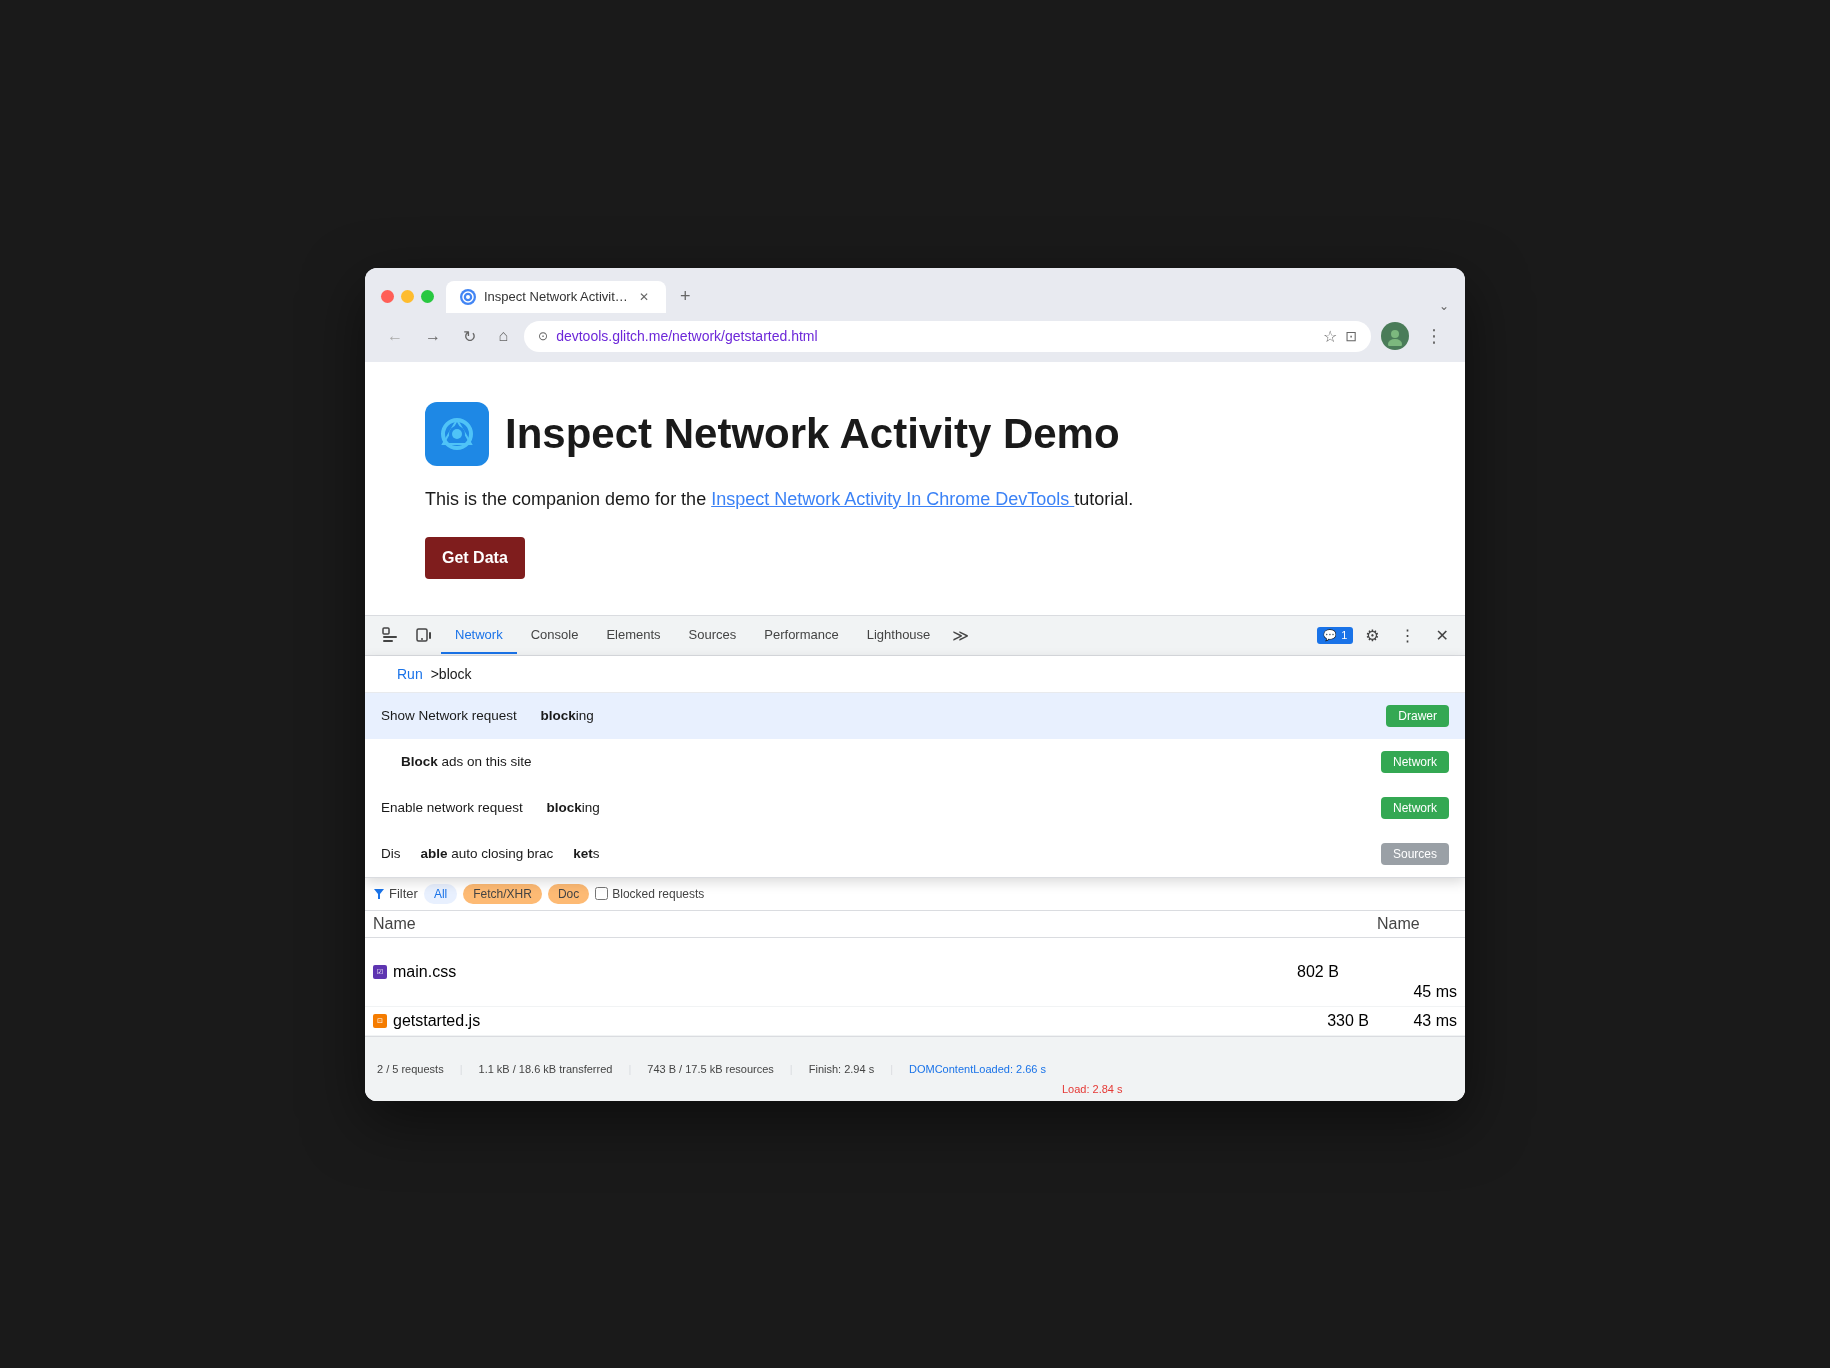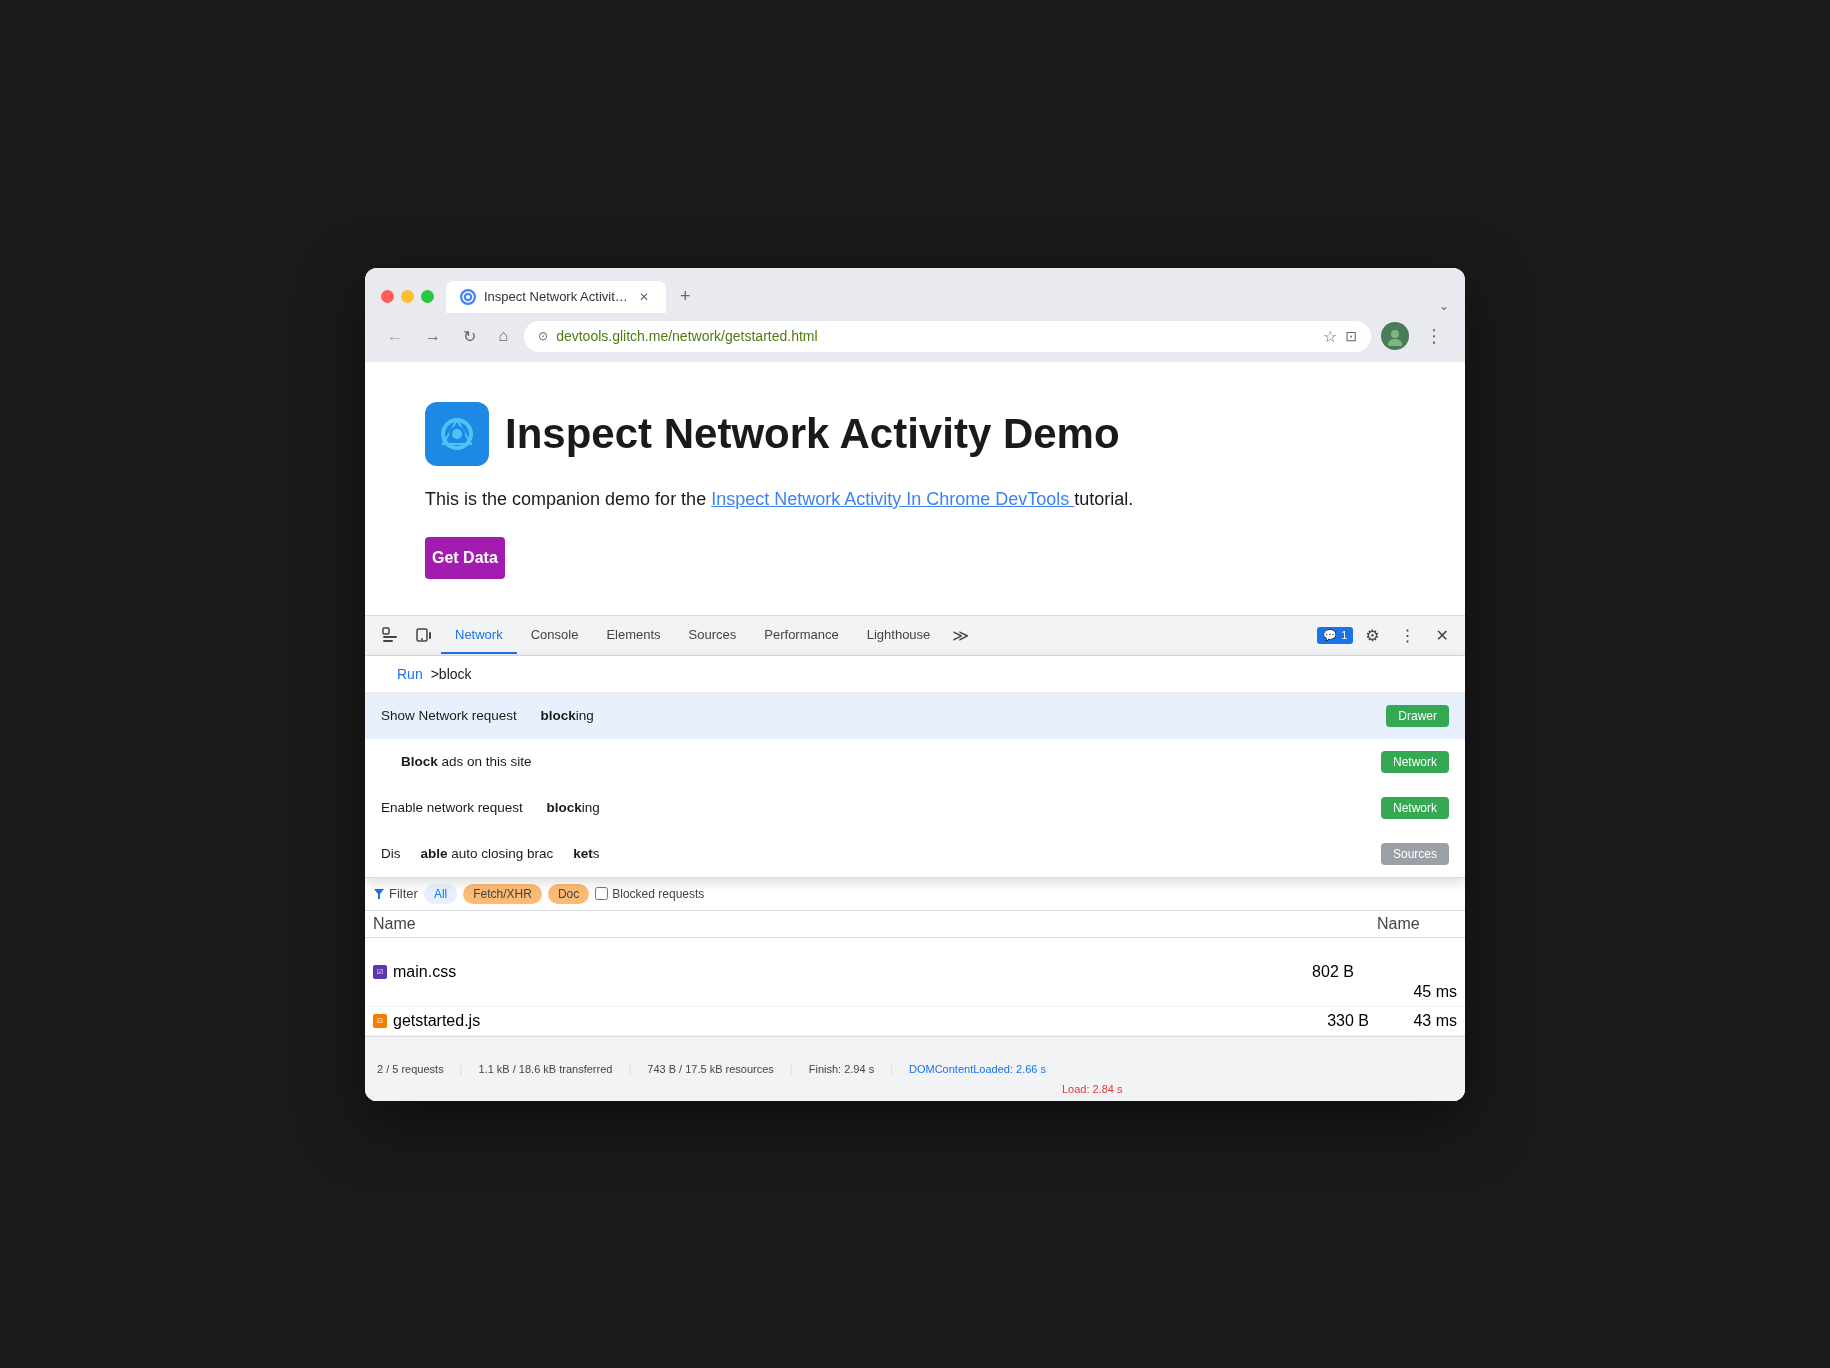--- a/index.html
+++ b/index.html
@@ -121,21 +121,21 @@
       display: flex;
       align-items: center;
       background: #fff;
       border-radius: 20px;
       padding: 6px 14px;
       gap: 8px;
       font-size: 14px;
       color: #333;
     }
     .address-icon { color: #666; font-size: 12px; }
-    .address-text { flex: 1; color: #4d7c0f; }
+    .address-text { flex: 1; color: #6d28d9; }
     .address-star { color: #666; font-size: 16px; margin-left: auto; }
     .address-ext { font-size: 14px; color: #666; }
     .avatar-btn {
       width: 28px;
       height: 28px;
       border-radius: 50%;
       overflow: hidden;
       border: none;
       cursor: pointer;
       background: #4a7c59;
@@ -173,24 +173,24 @@
       font-size: 18px;
       color: #1a1a1a;
       margin-bottom: 24px;
       line-height: 1.5;
     }
     .page-description a {
       color: #3b82f6;
       text-decoration: underline;
     }
     .get-data-btn {
-      background: #a21caf;
+      background: #7f1d1d;
       color: white;
       border: none;
-      padding: 12px 7px;
+      padding: 12px 17px;
       border-radius: 4px;
       font-size: 16px;
       font-weight: 600;
       cursor: pointer;
       margin-bottom: 16px;
     }
     
     .devtools {
       background: #fff;
       border-top: 1px solid #dadce0;
@@ -596,21 +596,21 @@
       <div class="network-table-header">
         <span>Name</span>
         <span></span>
         <span>Name</span>
       </div>
       <div class="network-row">
         <span class="file-name">
           <span class="file-icon-css">☑</span>
           <span>main.css</span>
         </span>
-        <span style="text-align:center; padding-right: 8px;">802 B</span>
+        <span style="text-align:left; padding-right: 8px;">802 B</span>
         <span style="text-align:right;margin-top:40px;">45 ms</span>
       </div>
       <div class="network-row">
         <span class="file-name">
           <span class="file-icon-js">⊡</span>
           <span>getstarted.js</span>
         </span>
         <span style="text-align:right; padding-right: 8px;">330 B</span>
         <span style="text-align:right;">43 ms</span>
       </div>

